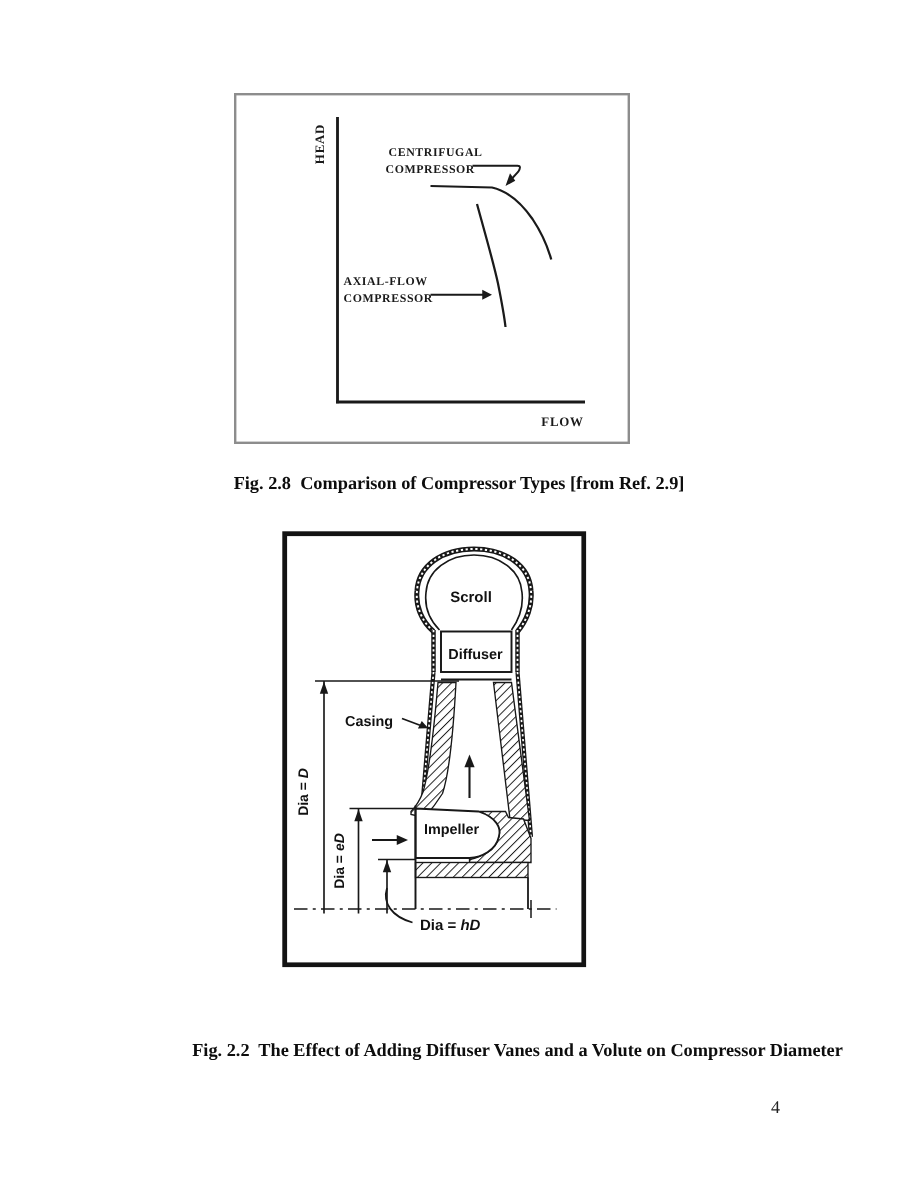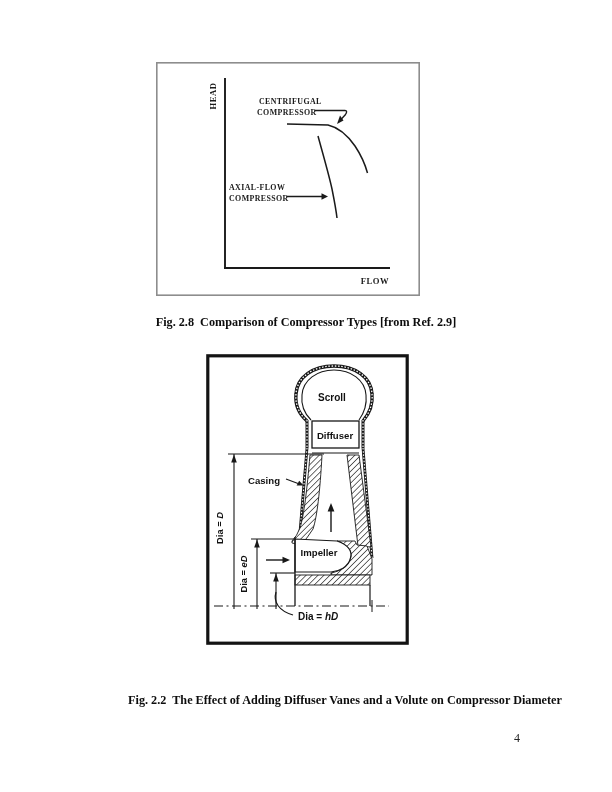--- a/index.html
+++ b/index.html
@@ -51,21 +51,21 @@
       <text x="73" y="128" class="f1cap" font-size="7.9" letter-spacing="0.4">AXIAL-FLOW</text>
       <text x="73" y="139" class="f1cap" font-size="7.9" letter-spacing="0.4">COMPRESSOR</text>
 
       <line x1="131" y1="134.5" x2="167" y2="134.5" stroke="#1a1a1a" stroke-width="1.3"></line>
       <polygon points="172,134.5 165.5,131.2 165.5,137.8" fill="#1a1a1a"></polygon>
     </svg>
   </div>
 
   <div class="caption" style="top:314px;">Fig. 2.8  Comparison of Compressor Types [from Ref. 2.9]</div>
 
-  <div class="fig" style="left:206px;top:354px;width:161px;height:291px;">
+  <div class="fig" style="left:188px;top:354px;width:161px;height:291px;">
     <svg width="203" height="291" viewBox="0 0 203 291">
       <defs>
         <pattern id="hatch" width="4.2" height="4.2" patternUnits="userSpaceOnUse" patternTransform="rotate(45)">
           <rect width="4.2" height="4.2" fill="#ffffff"></rect>
           <line x1="0" y1="0" x2="0" y2="4.2" stroke="#1c1c1c" stroke-width="1.3"></line>
         </pattern>
       </defs>
 
       <rect x="1.8" y="1.8" width="199.4" height="287.4" fill="#ffffff" stroke="#131313" stroke-width="3.2"></rect>
 

